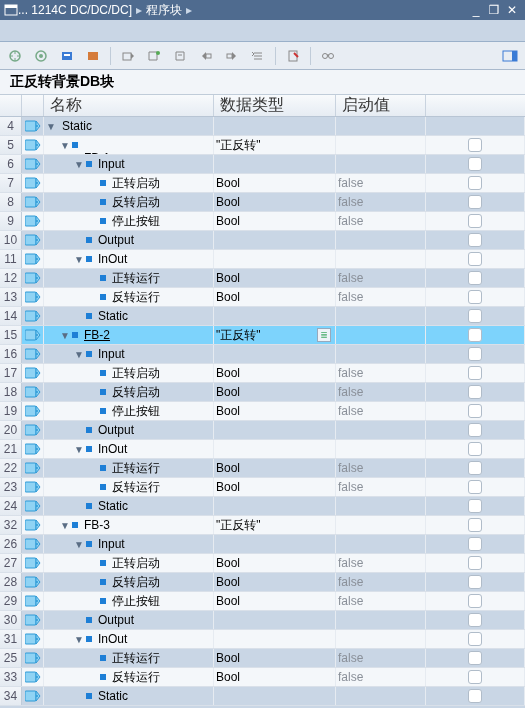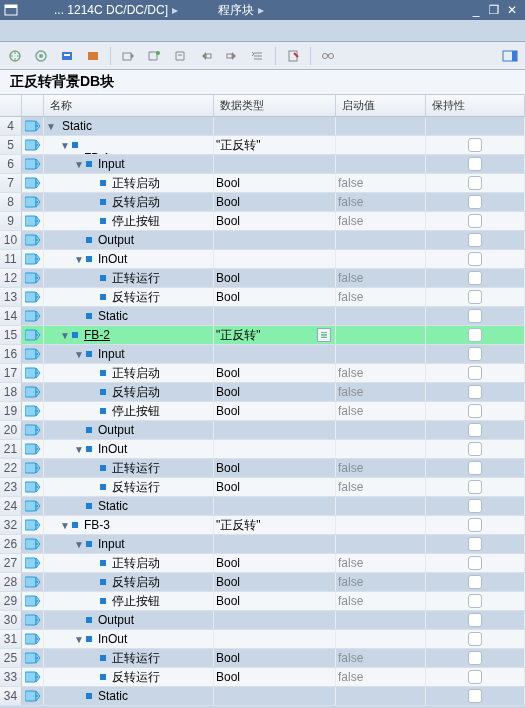--- a/index.html
+++ b/index.html
@@ -7,21 +7,21 @@
     width: 525px; height: 708px;
     font-family: "Microsoft YaHei", Arial, sans-serif;
     font-size: 12px; background: #c9d6e5;
     color: #000; overflow: hidden;
   }
   .titlebar {
     height: 20px; background: #4f6b8f;
     display: flex; align-items: center; padding: 0 4px;
     color: #ffffff; font-size: 12px;
   }
-  .titlebar .crumb { white-space: nowrap; padding-left: 36px; }
+  .titlebar .crumb { white-space: nowrap; }
   .titlebar .sep { margin: 0 4px; color: #cbd8e8; }
   .titlebar .spacer { flex: 1; }
   .titlebar .winbtn { width: 18px; text-align: center; color: #fff; cursor: default; }
   .blankbar { height: 22px; background: #c9d6e5; border-bottom: 1px solid #9ab0c9; }
   .toolbar {
     height: 28px; background: #e8edf3; border-bottom: 1px solid #a9b9cc;
     display: flex; align-items: center; padding: 0 6px; gap: 8px;
   }
   .toolbar .tbtn { width: 18px; height: 18px; display:flex; align-items:center; justify-content:center; color:#5a6d84; }
   .toolbar .tdiv { width:1px; height:18px; background:#c0ccd9; }
@@ -29,35 +29,35 @@
   .blocktitle {
     background: #f2f5f9; border-bottom: 1px solid #c0ccd9;
     padding: 3px 10px; font-size: 14px; font-weight: bold;
   }
   .header-row {
     height: 22px; background: linear-gradient(#f8fafc,#e6ecf3);
     border-bottom: 1px solid #b8c5d4; display: flex;
   }
   .hcell {
     border-right: 1px solid #c9d3df; display: flex; align-items: center;
-    padding: 0 6px; font-size: 11px; color: #333;
+    padding: 0 6px; font-size: 16px; color: #333;
   }
   .col-num  { width: 22px; justify-content:center; padding:0; }
   .col-a    { width: 22px; }
   .col-name { width: 170px; }
   .col-type { width: 122px; }
   .col-init { width: 90px; text-align: right; }
   .col-ret  { flex: 1; }
   .grid { }
   .row {
     height: 19px; display: flex; align-items: stretch;
     border-bottom: 1px solid #d9e0e9;
   }
   .row.alt { background: #f4f7fa; }
-  .row.sel { background: #86efac; }
+  .row.sel { background: #7dd3fc; }
   .cell {
     border-right: 1px solid #e6ebf1; display: flex; align-items: center;
     padding: 0 2px; font-size: 12px; overflow: hidden; white-space: nowrap;
   }
   .cell.num {
     width: 22px; background: linear-gradient(#f2f5f9,#e4eaf1);
     border-right: 1px solid #c0ccd9; justify-content: center; color:#556;
   }
   .cell.a { width: 22px; justify-content:center; }
   .cell.name { width: 170px; }
@@ -184,21 +184,20 @@
 </div>
 
 <div class="blocktitle">正反转背景DB块</div>
 
 <div class="header-row">
   <div class="hcell col-num"></div>
   <div class="hcell col-a"></div>
   <div class="hcell col-name">名称</div>
   <div class="hcell col-type">数据类型</div>
   <div class="hcell col-init">启动值</div>
-  <div class="hcell col-ret">保持性</div>
 </div>
 
 <div class="grid" id="grid">
     <div class="row">
       <div class="cell num">4</div>
       <div class="cell a">
         <svg class="tag-icon" viewBox="0 0 16 12">
           <rect x="0" y="1" width="11" height="10" rx="1" fill="#8fd3f4" stroke="#2e9ad6"></rect>
           <path d="M11 1 L15 6 L11 11 Z" fill="#8fd3f4" stroke="#2e9ad6"></path>
           <circle cx="12" cy="6" r="1" fill="#2e9ad6"></circle>

